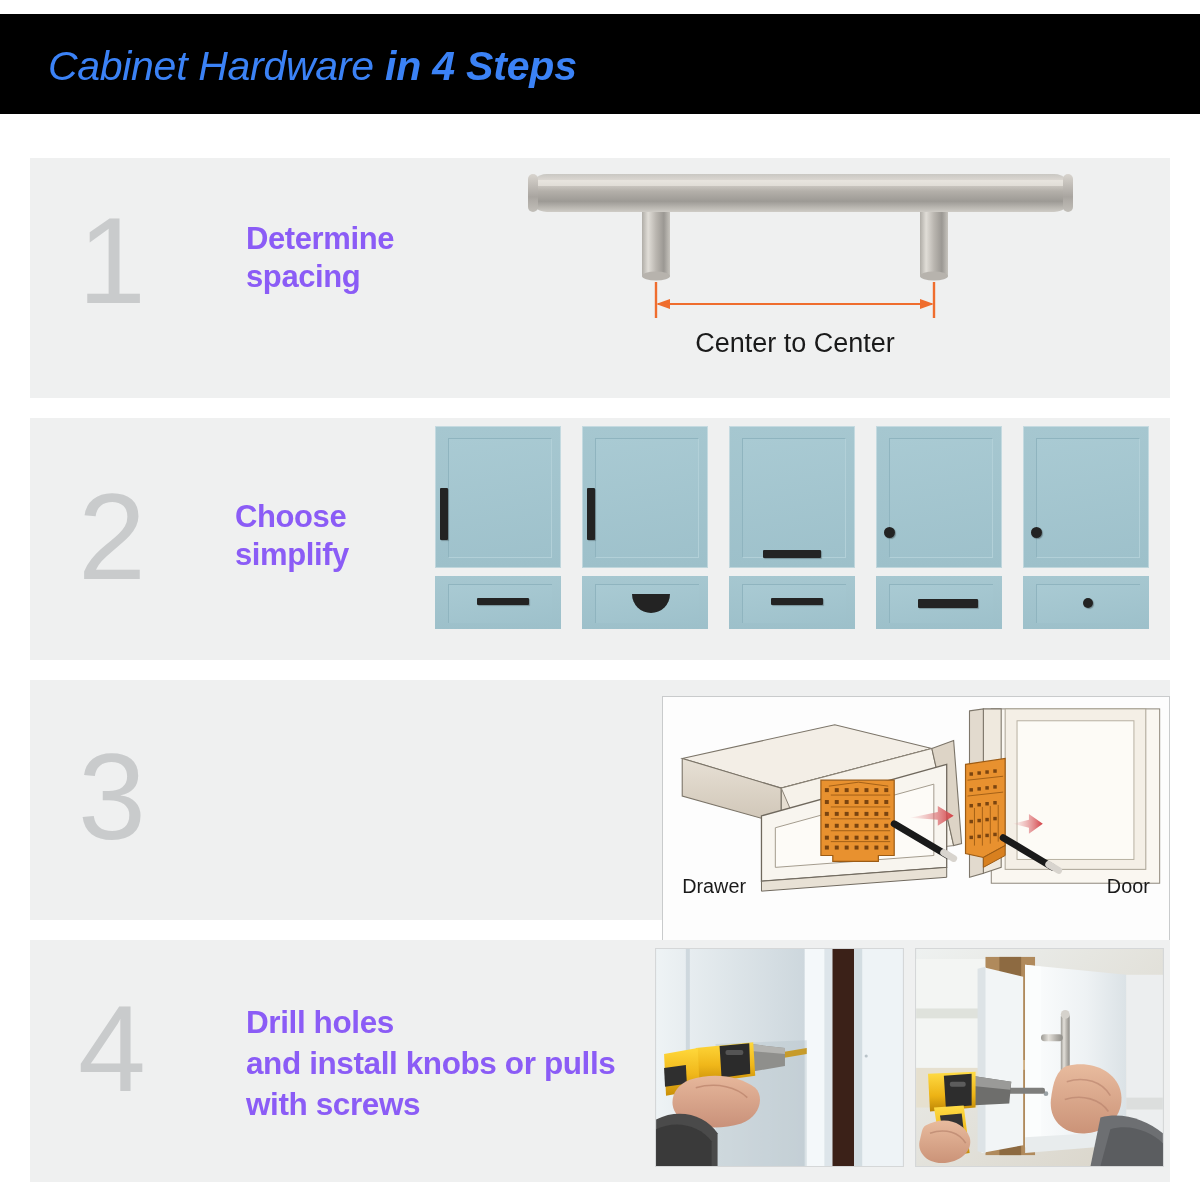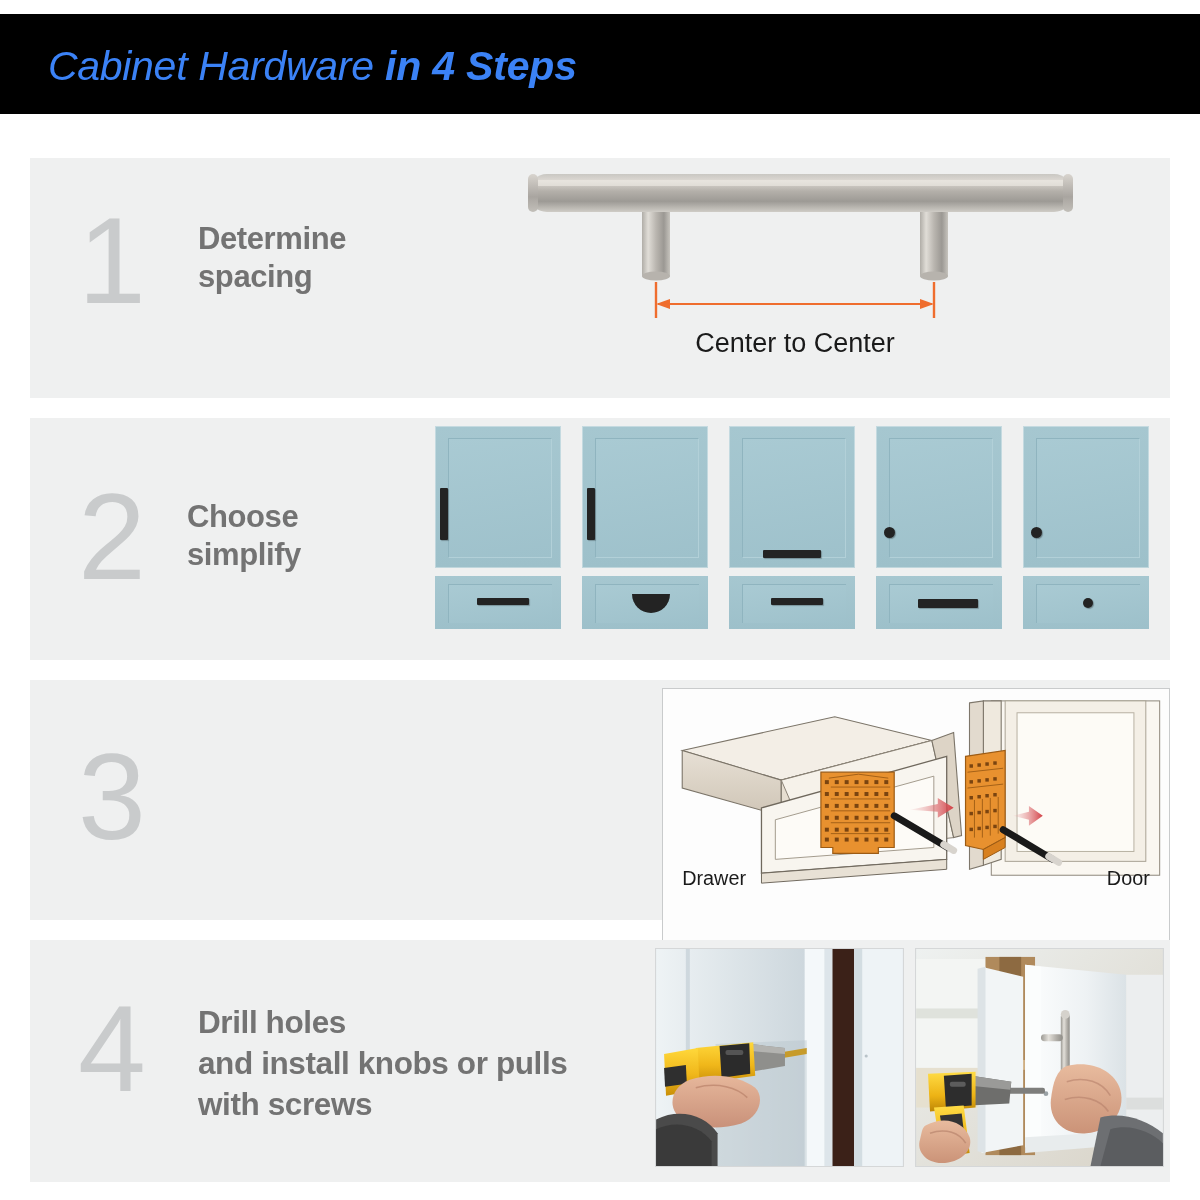--- a/index.html
+++ b/index.html
@@ -34,23 +34,24 @@
   #card4{top:940px;height:242px;}
 
   .step-num{
     position:absolute;left:48px;
     font-size:122px;line-height:122px;
     color:#c9cbcc;font-weight:300;
     font-family:"Liberation Sans", sans-serif;
   }
   .step-text{
     position:absolute;
-    font-weight:bold;color:#737373;
+    font-weight:bold;color:#8b5cf6;
     font-size:31px;line-height:38px;
     letter-spacing:-.4px;
+    margin-left:48px;
   }
   .step-text.wide{font-size:31.5px;line-height:41px;}
 
   
   #pull-art{position:absolute;left:470px;top:0px;width:600px;height:240px;}
 
   
   .cab-row{position:absolute;left:405px;top:8px;width:735px;height:226px;display:flex;gap:21px;align-items:flex-start;}
   .cab-unit{width:126px;}
   .door{
@@ -85,21 +86,21 @@
     border-radius:0 0 19px 19px;border-bottom:none;
     box-shadow:none;
   }
   .hw.cup:before{
     content:"";position:absolute;left:0;top:0;width:38px;height:19px;
     background:#232323;border-radius:0 0 19px 19px;
   }
 
   
   #tmpl-box{
-    position:absolute;left:632px;top:8px;width:508px;height:257px;
+    position:absolute;left:632px;top:16px;width:508px;height:257px;
     background:#fdfdfd;border:1px solid #c9cbcc;box-sizing:border-box;
   }
 
   
   .photo-row{position:absolute;left:625px;top:8px;display:flex;gap:11px;}
   .photo{
     width:249px;height:219px;overflow:hidden;position:relative;
     border:1px solid #d5d7d8;box-sizing:border-box;background:#cfd6da;
   }
 </style>

